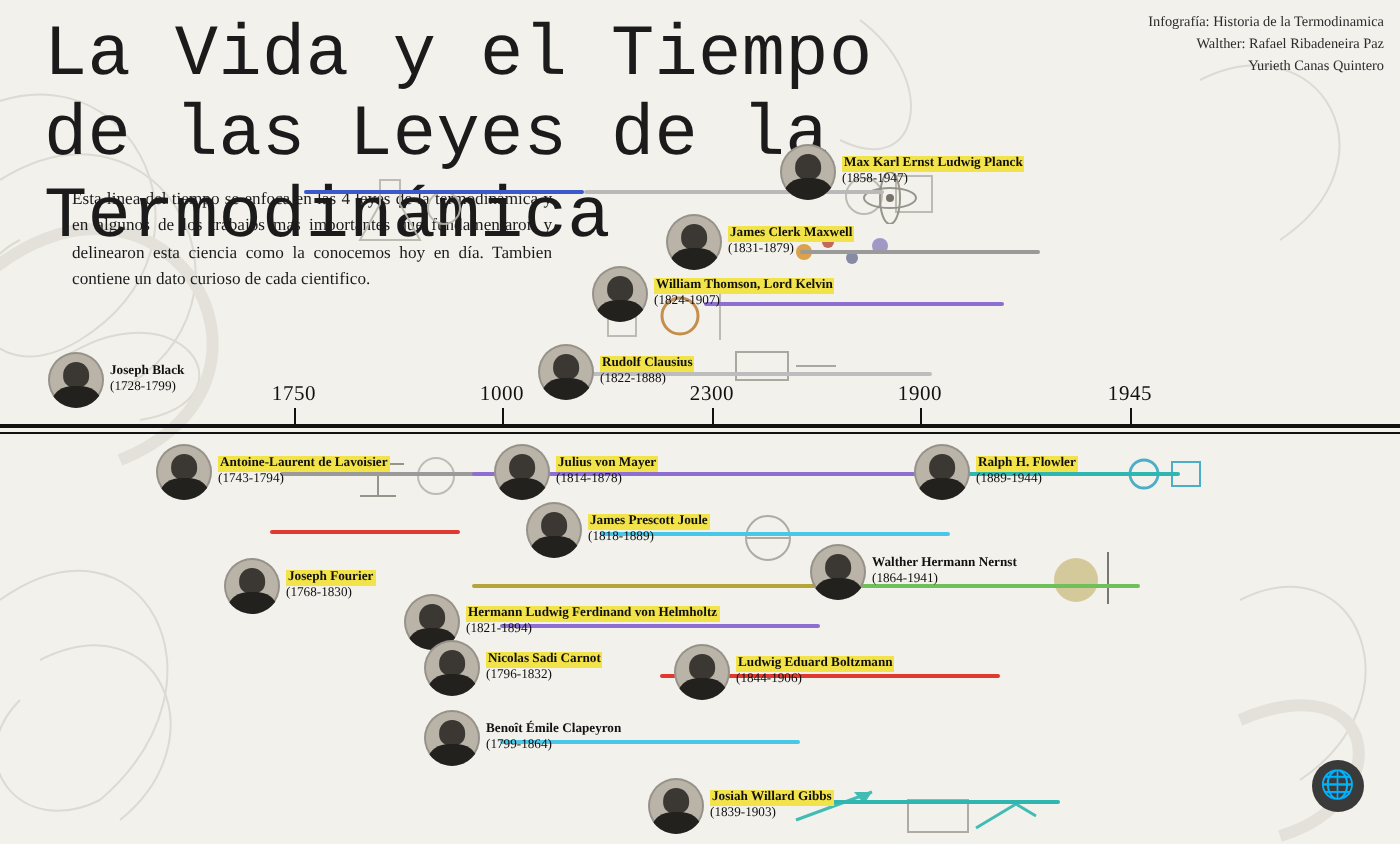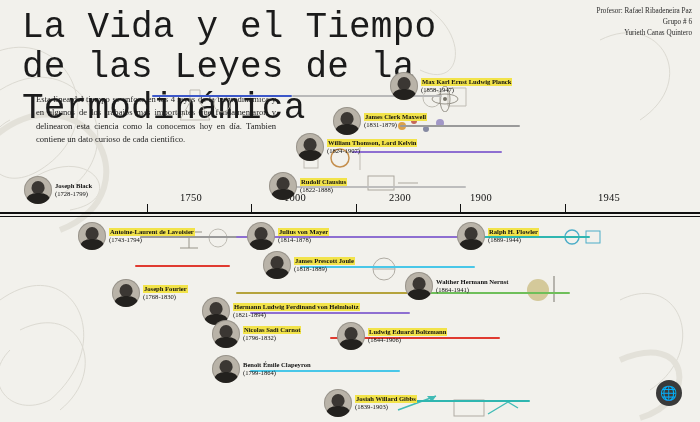--- a/index.html
+++ b/index.html
@@ -29,21 +29,21 @@
     position:absolute;left:36px;top:93px;width:240px;
     font-size:8.6px;line-height:1.55;color:#1b1b1b;text-align:justify;
   }
 
   
   .axis{position:absolute;left:0;top:212px;width:700px;height:1.5px;background:#111;}
   .axis2{position:absolute;left:0;top:216px;width:700px;height:1px;background:#111;}
   .tick{position:absolute;top:204px;width:1px;height:9px;background:#111;}
   .year{
     position:absolute;top:192px;font-size:10.5px;color:#111;
-    transform:translateX(-50%);letter-spacing:.3px;margin-left:44px;
+    transform:translateX(-50%);letter-spacing:.3px;
   }
 
   
   .rail{position:absolute;height:1.6px;border-radius:1px;}
 
   
   .person{position:absolute;display:flex;align-items:center;gap:3px;}
   .portrait{
     width:28px;height:28px;border-radius:50%;
     background:#cfcabf;
@@ -94,22 +94,22 @@
     </g>
     <g fill="none" stroke="#e3e1d9" stroke-width="6">
       <path d="M-10,140 C80,60 160,190 60,230"></path>
       <path d="M620,360 C690,330 700,400 640,418"></path>
     </g>
   </svg>
 
   <div class="title">La Vida y el Tiempo de las Leyes de la Termodinámica</div>
 
   <div class="credits">
-    <div>Profesor: Rafael Ribadeneira Paz</div>
-    <div>Grupo # 6</div>
+    <div>Infografía: Historia de la Termodinamica</div>
+    <div>Walther: Rafael Ribadeneira Paz</div>
     <div>Yurieth Canas Quintero</div>
   </div>
 
   <div class="intro">Esta linea del tiempo se enfoca en las 4 leyes de la termodinámica y en algunos de los trabajos mas importantes que fundamentaron y delinearon esta ciencia como la conocemos hoy en día. Tambien contiene un dato curioso de cada cientifico.</div>
 
   <svg class="artifact" style="left:418px;top:78px;" width="60" height="40" viewBox="0 0 60 40">
     <circle cx="14" cy="20" r="9" fill="none" stroke="#b9b6ad" stroke-width="1"></circle>
     <path d="M30 10 h18 v18 h-18z" fill="none" stroke="#b9b6ad" stroke-width="1"></path>
   </svg>
   <svg class="artifact" style="left:430px;top:86px;" width="30" height="26" viewBox="0 0 30 26">
@@ -166,21 +166,21 @@
 
   <div class="tick" style="left:147px"></div>
   <div class="tick" style="left:251px"></div>
   <div class="tick" style="left:356px"></div>
   <div class="tick" style="left:460px"></div>
   <div class="tick" style="left:565px"></div>
 
   <div class="year" style="left:147px">1750</div>
   <div class="year" style="left:251px">1000</div>
   <div class="year" style="left:356px">2300</div>
-  <div class="year" style="left:437px">1900</div>
+  <div class="year" style="left:460px">1900</div>
   <div class="year" style="left:565px">1945</div>
 
   <div class="rail" style="left:152px;top:95px;width:140px;background:#3d58c9"></div>
   <div class="rail" style="left:292px;top:95px;width:150px;background:#b9b9b9"></div>
   <div class="rail" style="left:400px;top:125px;width:120px;background:#9a9a9a"></div>
   <div class="rail" style="left:352px;top:151px;width:150px;background:#8e6fd1"></div>
   <div class="rail" style="left:296px;top:186px;width:170px;background:#bdbdbd"></div>
   <div class="rail" style="left:140px;top:236px;width:130px;background:#9a9a9a"></div>
   <div class="rail" style="left:236px;top:236px;width:230px;background:#8e6fd1"></div>
   <div class="rail" style="left:470px;top:236px;width:120px;background:#2fb6b0"></div>

